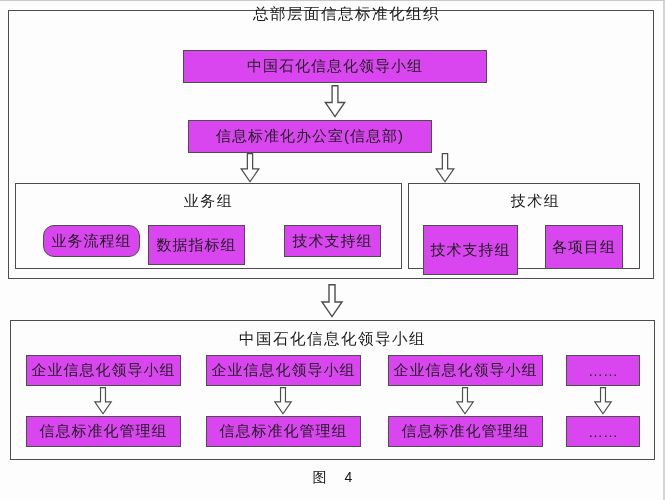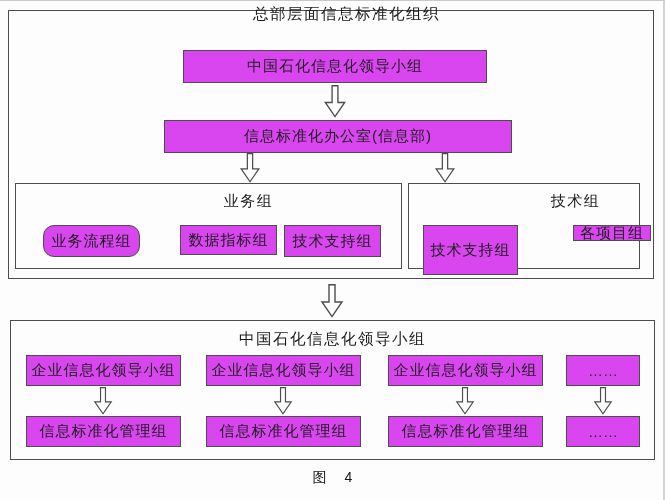--- a/index.html
+++ b/index.html
@@ -37,21 +37,20 @@
     text-align: center;
     font-size: 15.5px;
     letter-spacing: 1.5px;
     color: #1a1a1a;
   }
   .group-title {
     text-align: center;
     font-size: 15px;
     letter-spacing: 1.5px;
     color: #1a1a1a;
-    margin-left: 40px;
   }
   .arrow { line-height: 0; }
   .caption {
     position: absolute;
     left: 0; right: 0;
     top: 469px;
     text-align: center;
     font-size: 14px;
     color: #161616;
   }
@@ -67,44 +66,44 @@
   <div class="abs section-title" style="left:0; right:0; top:4px;padding-left:28px;">总部层面信息标准化组织</div>
 
   <div class="abs node" style="left:183px; top:50px; width:304px; height:33px;">中国石化信息化领导小组</div>
 
   <div class="abs arrow" style="left:323px; top:85px;">
     <svg width="24" height="33" viewBox="0 0 24 34">
       <path d="M9 0.8 L15 0.8 L15 18 L22 18 L12 32.6 L2 18 L9 18 Z" fill="#fdfdfd" stroke="#4d4d4d" stroke-width="1.4"></path>
     </svg>
   </div>
 
-  <div class="abs node" style="left:164px; top:120px; width:348px; height:33px;">信息标准化办公室(信息部)</div>
+  <div class="abs node" style="left:188px; top:120px; width:244px; height:33px;">信息标准化办公室(信息部)</div>
 
   <div class="abs arrow" style="left:239px; top:153px;">
     <svg width="22" height="30" viewBox="0 0 24 34">
       <path d="M9 0.8 L15 0.8 L15 18 L22 18 L12 32.6 L2 18 L9 18 Z" fill="#fdfdfd" stroke="#4d4d4d" stroke-width="1.4"></path>
     </svg>
   </div>
 
   <div class="abs arrow" style="left:434px; top:153px;">
     <svg width="22" height="30" viewBox="0 0 24 34">
       <path d="M9 0.8 L15 0.8 L15 18 L22 18 L12 32.6 L2 18 L9 18 Z" fill="#fdfdfd" stroke="#4d4d4d" stroke-width="1.4"></path>
     </svg>
   </div>
 
   <div class="abs outline-box" style="left:15px; top:183px; width:387px; height:86px;"></div>
   <div class="abs group-title" style="left:15px; top:192px; width:387px;">业务组</div>
   <div class="abs node" style="left:43px; top:225px; width:97px; height:32px;border-radius:11px;">业务流程组</div>
-  <div class="abs node" style="left:180px; top:225px; width:97px; height:30px;">数据指标组</div>
+  <div class="abs node" style="left:148px; top:225px; width:97px; height:40px;">数据指标组</div>
   <div class="abs node" style="left:284px; top:225px; width:97px; height:32px;">技术支持组</div>
 
   <div class="abs outline-box" style="left:408px; top:183px; width:232px; height:86px;"></div>
   <div class="abs group-title" style="left:408px; top:192px; width:255px;">技术组</div>
   <div class="abs node" style="left:423px; top:225px; width:95px; height:50px;">技术支持组</div>
-  <div class="abs node" style="left:573px; top:225px; width:78px; height:16px;text-align:right;">各项目组</div>
+  <div class="abs node" style="left:545px; top:225px; width:78px; height:44px;text-align:right;">各项目组</div>
 
   <div class="abs arrow" style="left:319px; top:284px;">
     <svg width="26" height="34" viewBox="0 0 24 34">
       <path d="M9 0.8 L15 0.8 L15 18 L22 18 L12 32.6 L2 18 L9 18 Z" fill="#fdfdfd" stroke="#4d4d4d" stroke-width="1.4"></path>
     </svg>
   </div>
 
   <div class="abs outline-box" style="left:10px; top:320px; width:645px; height:140px;"></div>
 
   <div class="abs section-title" style="left:0; right:0; top:329px;">中国石化信息化领导小组</div>

